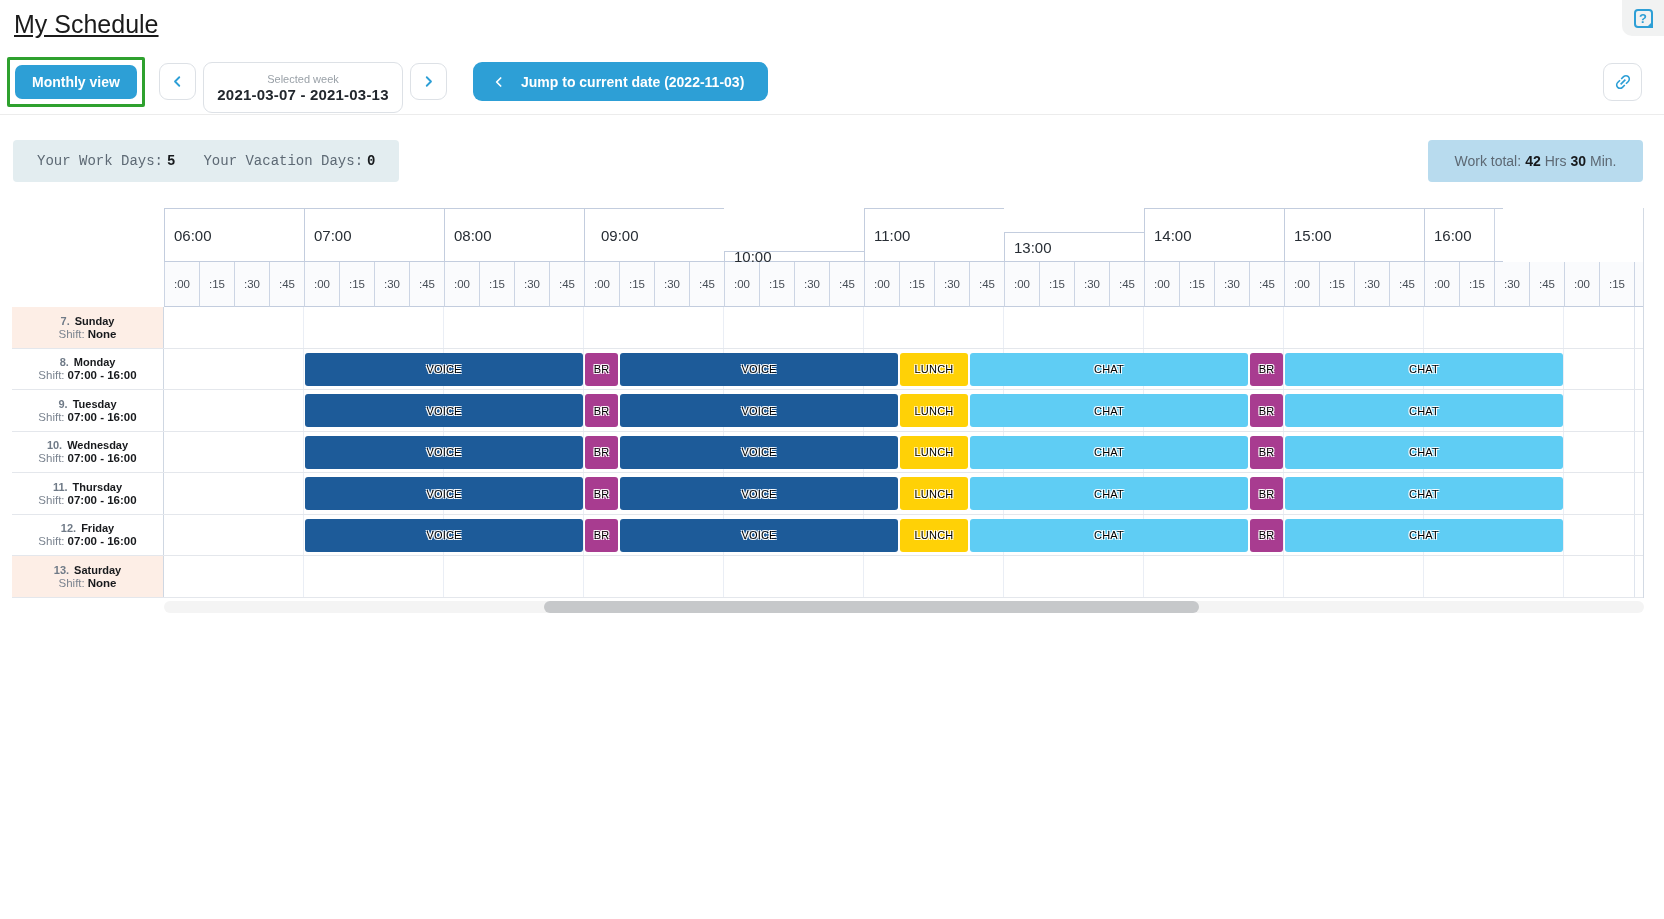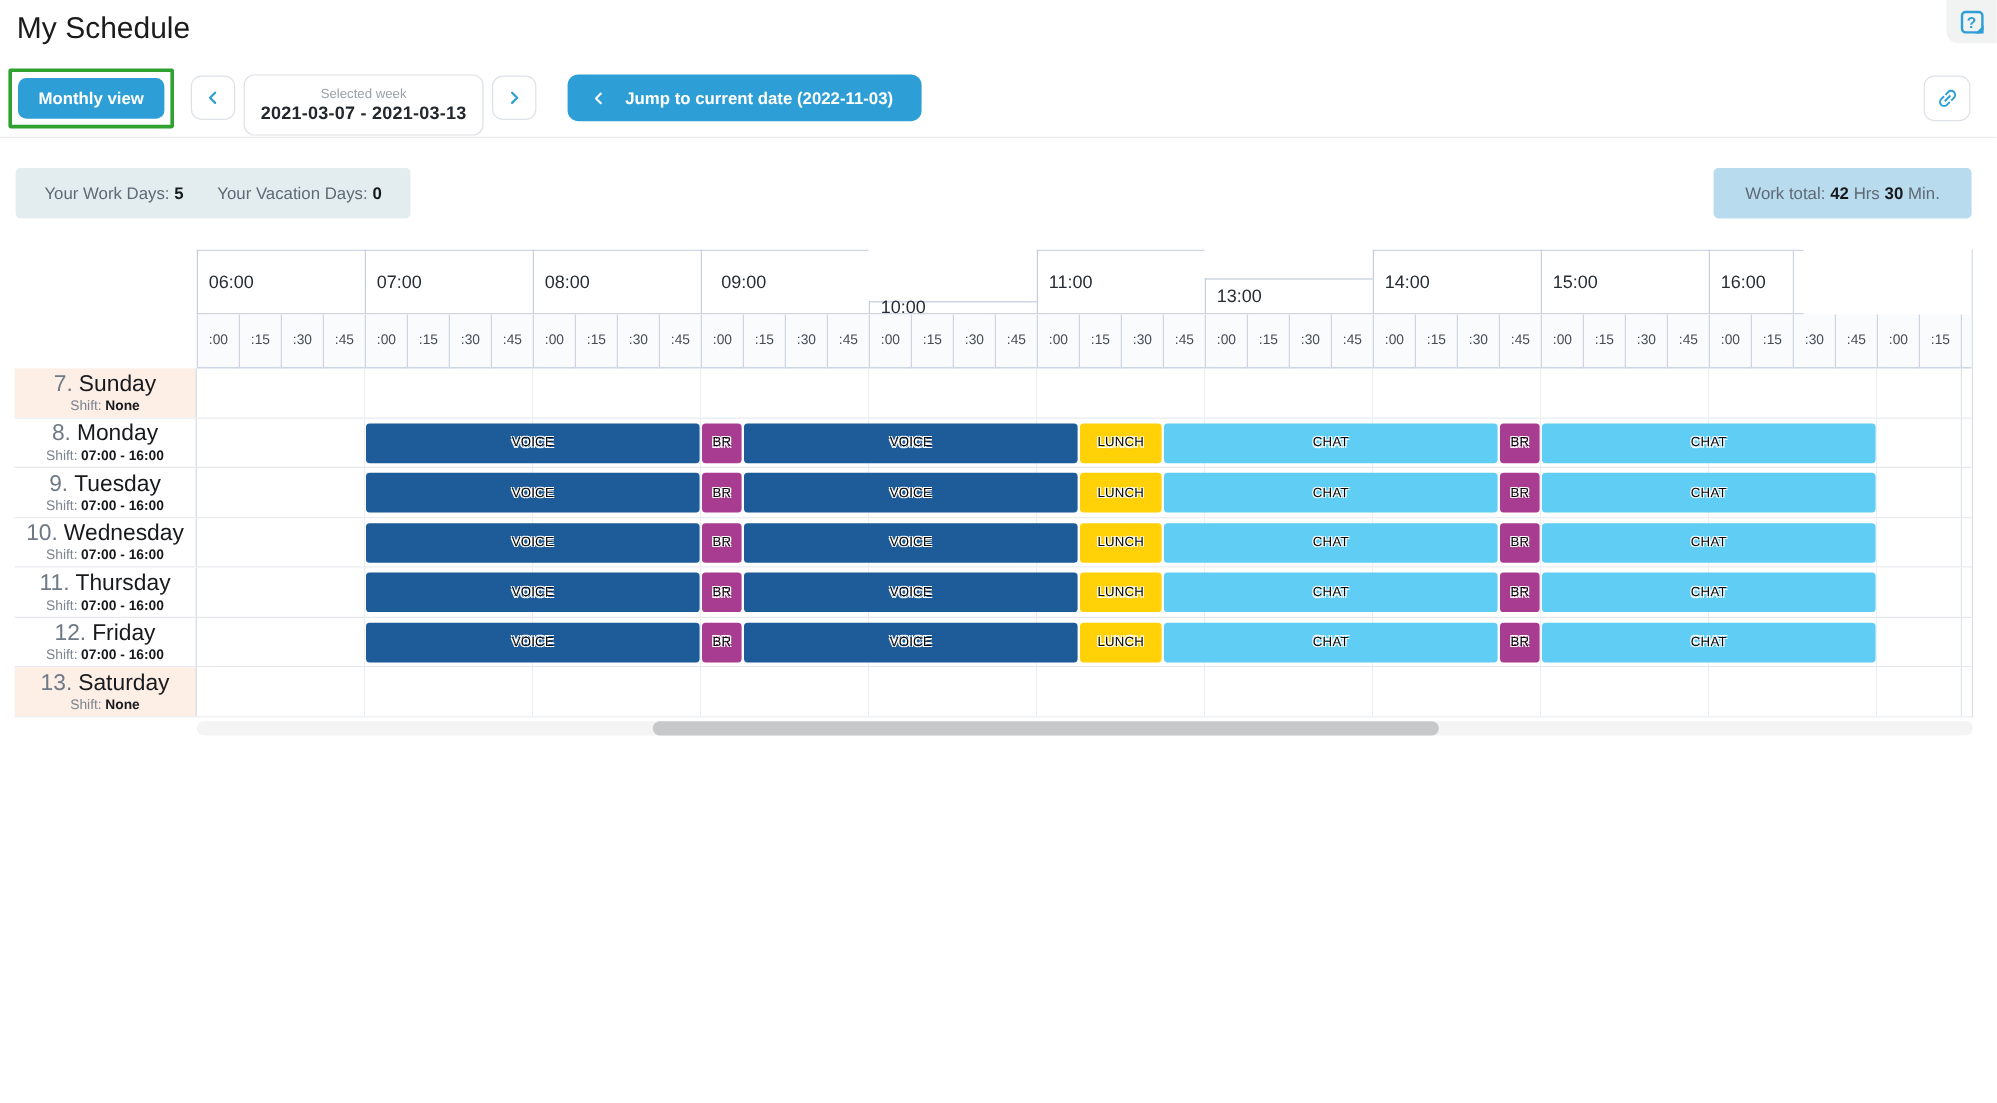--- a/index.html
+++ b/index.html
@@ -4,21 +4,21 @@
 <style>
   :root{
     --accent:#2d9fd6; --green:#2ea12e;
     --voice:#1d5b99; --br:#a83c90; --lunch:#ffd106; --chat:#5fcdf4;
     --stats-bg:#e3edf0; --total-bg:#b8dbee; --weekend:#fdeee6;
   }
   *{box-sizing:border-box;}
   body{margin:0;background:#fff;font-family:"Liberation Sans","DejaVu Sans",sans-serif;}
   .page{position:relative;width:1664px;height:919px;background:#fff;overflow:hidden;}
 
-  .page-title{position:absolute;left:14px;top:10px;font-size:25px;font-weight:500;color:#1b1b1b;}
+  .page-title{position:absolute;left:14px;top:10px;font-size:25px;font-weight:500;color:#1b1b1b;text-decoration:underline;}
 
   .help-wrap{position:absolute;top:0;right:0;width:42px;height:36px;background:#f1f2f2;
     border-radius:0 0 0 10px;display:flex;align-items:center;justify-content:center;cursor:pointer;}
   .help-icon{width:19px;height:19px;border:2px solid var(--accent);border-radius:4px;color:var(--accent);
     font-size:13px;font-weight:700;display:flex;align-items:center;justify-content:center;position:relative;line-height:1;}
   .help-icon::after{content:"";position:absolute;right:-2px;bottom:-2px;width:0;height:0;
     border-bottom:7px solid var(--accent);border-left:7px solid transparent;}
 
   .green-box{position:absolute;left:7px;top:57px;border:3px solid var(--green);padding:5px;border-radius:2px;}
   .btn-primary{background:var(--accent);color:#fff;border:none;border-radius:7px;font-weight:700;
@@ -37,21 +37,21 @@
 
   .jump-btn{position:absolute;left:473px;top:62px;height:39px;border-radius:9px;padding:0 24px 0 18px;
     display:flex;align-items:center;gap:14px;color:#fff;}
 
   .link-btn{position:absolute;left:1603px;top:63px;width:39px;height:38px;background:#fff;border:1px solid #dde1e6;
     border-radius:9px;display:flex;align-items:center;justify-content:center;cursor:pointer;color:var(--accent);}
 
   .divider{position:absolute;left:0;top:114px;width:100%;border-top:1px solid #ececec;}
 
   .stats-left{position:absolute;left:13px;top:140px;height:42px;background:var(--stats-bg);border-radius:4px;
-    display:flex;align-items:center;padding:0 24px;gap:28px;}
+    display:flex;align-items:center;padding:0 24px;gap:28px;font-family:Liberation Mono, monospace;}
   .stat{font-size:14px;color:#5d6974;white-space:nowrap;}
   .stat b{color:#16191c;margin-left:4px;}
   .stats-right{position:absolute;left:1428px;top:140px;width:215px;height:42px;background:var(--total-bg);
     border-radius:4px;display:flex;align-items:center;justify-content:center;font-size:14px;color:#5d6974;white-space:nowrap;}
   .stats-right b{color:#16191c;margin:0 4px;}
 
   .schedule{position:absolute;left:12px;top:208px;width:1632px;}
   .grid{width:1632px;overflow:hidden;border-right:1px solid #d3dae4;}
 
   .hour-row{display:flex;margin-left:152px;height:54px;}
@@ -61,21 +61,21 @@
   .q-cell{width:35px;flex:none;border-left:1px solid #ccd5e4;border-bottom:1px solid #c3cdde;background:#fafbfd;
     display:flex;align-items:center;justify-content:center;font-size:11.5px;color:#454c55;}
   .stub{width:9px;flex:none;border-left:1px solid #ccd5e4;}
   .hstub{border-top:1px solid #c3cdde;border-bottom:1px solid #c3cdde;}
   .qstub{border-bottom:1px solid #c3cdde;background:#fafbfd;}
 
   .day-row{display:flex;height:41.5px;border-bottom:1px solid #e4e7ec;width:1632px;background:#fff;}
   .day-label{width:152px;flex:none;border-right:1px solid #cfd7e2;display:flex;flex-direction:column;
     align-items:center;justify-content:center;gap:1px;}
   .day-label.weekend{background:var(--weekend);}
-  .day-line1{font-size:19px;font-weight:400;color:#17191c;}
+  .day-line1{font-size:11px;font-weight:700;color:#17191c;}
   .day-num{color:#6f7a87;margin-right:5px;}
   .day-line2{font-size:11.5px;color:#7b8490;}
   .day-line2 b{color:#17191c;margin-left:3px;}
 
   .timeline{position:relative;width:1471px;flex:none;border-right:1px solid #dfe5ee;
     background-image:repeating-linear-gradient(to right,transparent,transparent 139px,#eaeef5 139px,#eaeef5 140px);}
   .bar{position:absolute;top:4px;height:33px;border-radius:3px;display:flex;align-items:center;justify-content:center;
     font-size:11px;font-weight:400;color:#000;letter-spacing:.2px;
     text-shadow:-1px -1px 0 #fff,1px -1px 0 #fff,-1px 1px 0 #fff,1px 1px 0 #fff;}
   .bar.voice{background:var(--voice);}

